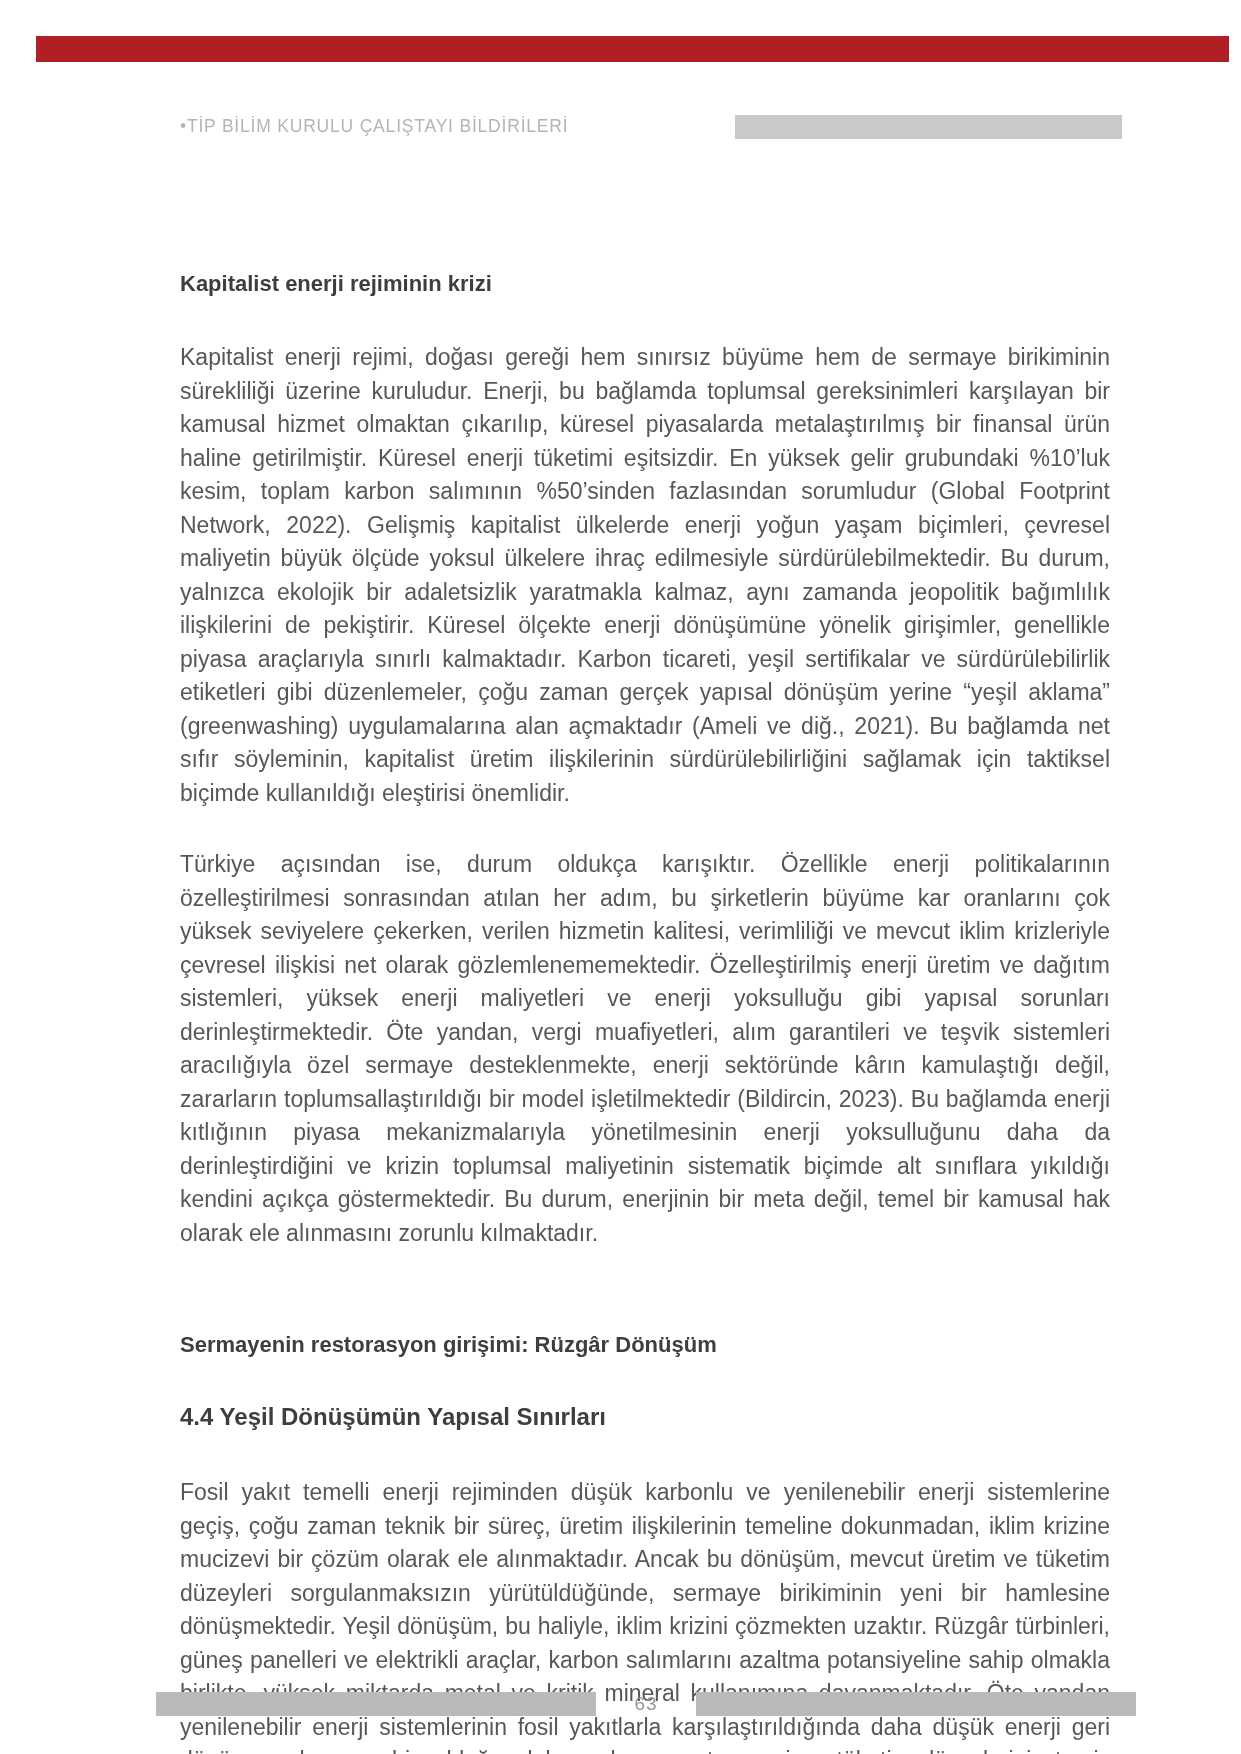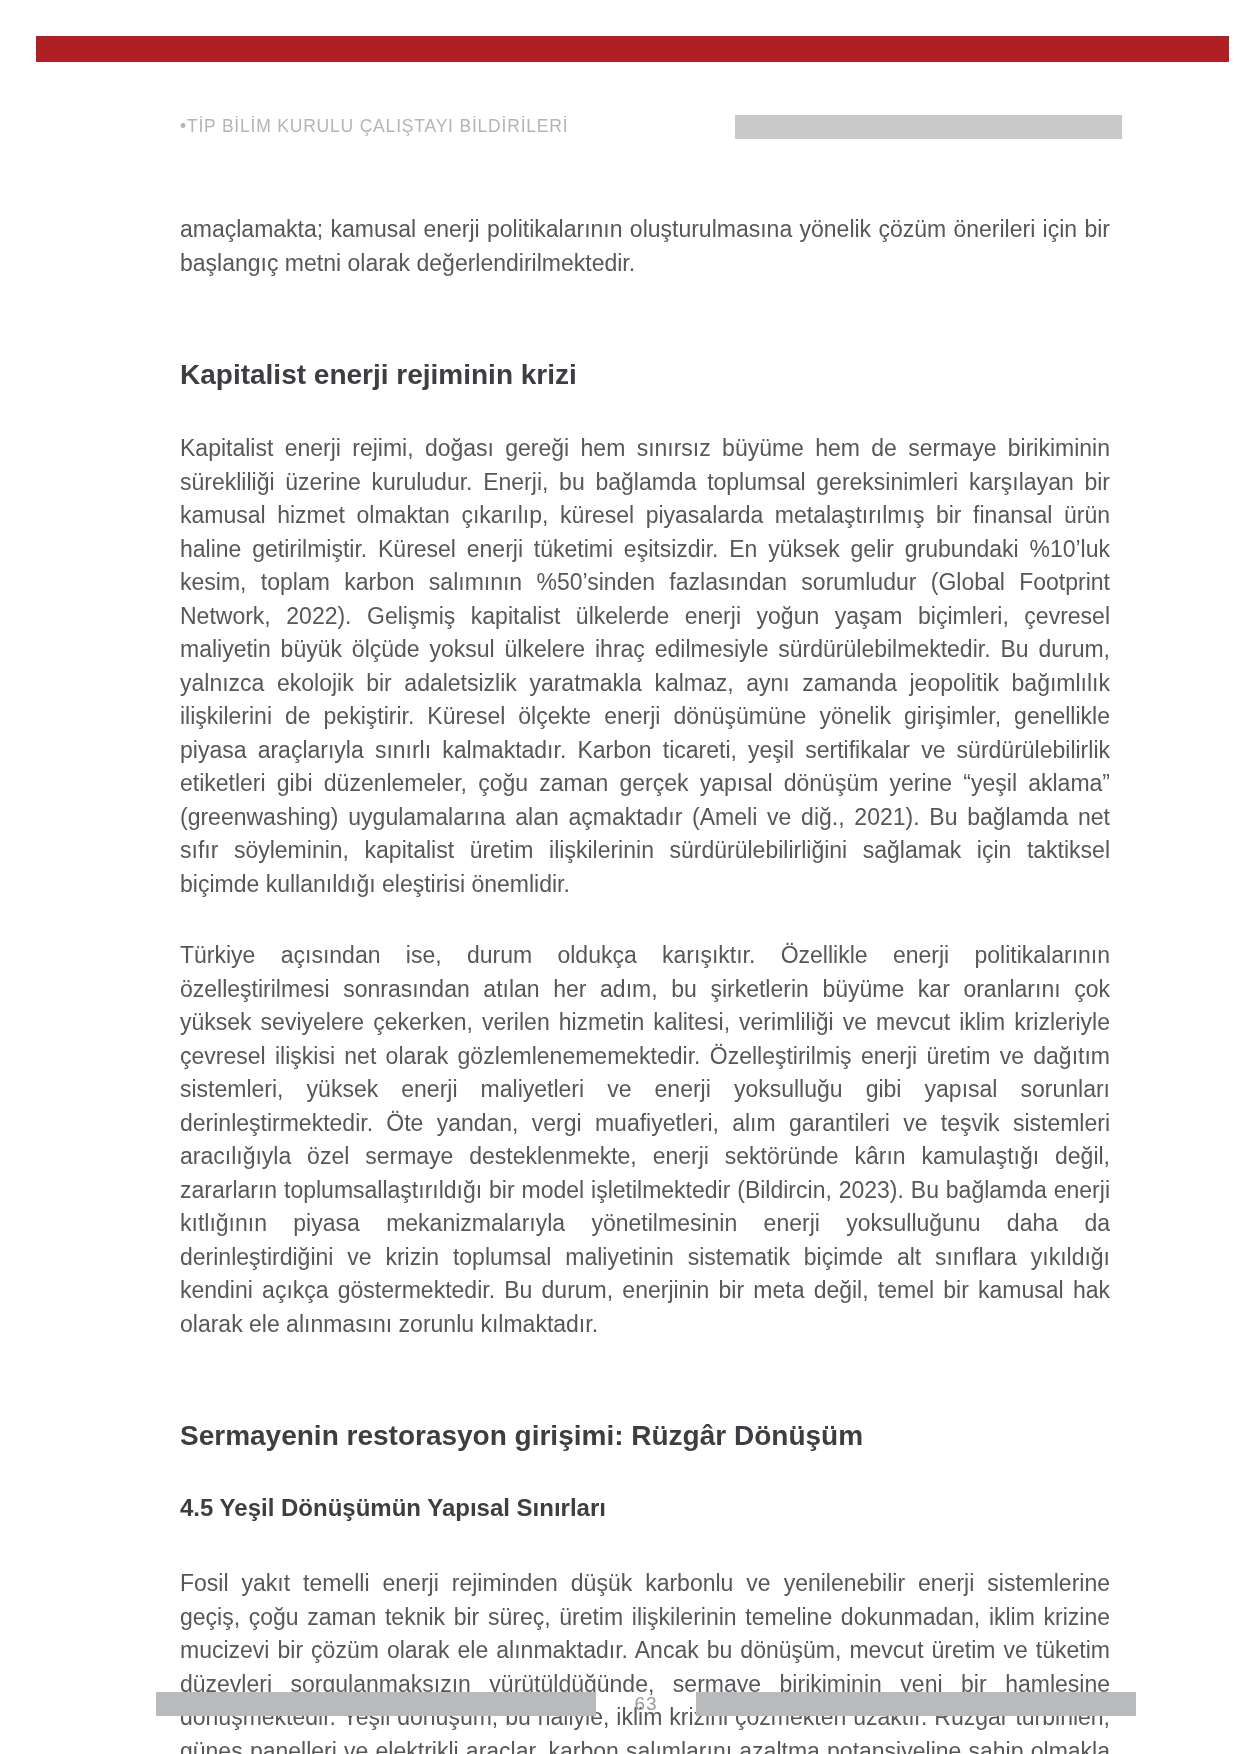--- a/index.html
+++ b/index.html
@@ -29,21 +29,21 @@
     margin:28px 119px 0 120px;
     color:#56575a;
   }
   .body-par {
     font-size:23px; line-height:33.5px;
     text-align:justify; color:#56575a;
     margin-bottom:14px;
   }
   .body-par:last-child { margin-bottom:0; }
   h2.section-heading {
-    font-size:28px; line-height:30px; font-weight:700;
+    font-size:22px; line-height:30px; font-weight:700;
     color:#3d3e41; margin:56px 0 18px 0;
     text-align:left;
   }
   h3.subsection-heading {
     font-size:24px; line-height:30px; font-weight:700;
     color:#3d3e41; margin:10px 0 20px 0;
     text-align:left;
   }
   .gap-lg { height:40px; }
   .page-footer {
@@ -63,31 +63,30 @@
 
   <div class="top-accent-bar"></div>
 
   <div class="running-header">
     <span class="running-title">•TİP BİLİM KURULU ÇALIŞTAYI BİLDİRİLERİ</span>
     <span class="header-rule"></span>
   </div>
 
   <div class="content">
 
-    <p class="body-par">amaçlamakta; kamusal enerji politikalarının oluşturulmasına yönelik çözüm önerileri için bir başlangıç metni olarak değerlendirilmektedir.</p>
 
     <h2 class="section-heading">Kapitalist enerji rejiminin krizi</h2>
 
     <p class="body-par">Kapitalist enerji rejimi, doğası gereği hem sınırsız büyüme hem de sermaye birikiminin sürekliliği üzerine kuruludur. Enerji, bu bağlamda toplumsal gereksinimleri karşılayan bir kamusal hizmet olmaktan çıkarılıp, küresel piyasalarda metalaştırılmış bir finansal ürün haline getirilmiştir. Küresel enerji tüketimi eşitsizdir. En yüksek gelir grubundaki %10’luk kesim, toplam karbon salımının %50’sinden fazlasından sorumludur (Global Footprint Network, 2022). Gelişmiş kapitalist ülkelerde enerji yoğun yaşam biçimleri, çevresel maliyetin büyük ölçüde yoksul ülkelere ihraç edilmesiyle sürdürülebilmektedir. Bu durum, yalnızca ekolojik bir adaletsizlik yaratmakla kalmaz, aynı zamanda jeopolitik bağımlılık ilişkilerini de pekiştirir. Küresel ölçekte enerji dönüşümüne yönelik girişimler, genellikle piyasa araçlarıyla sınırlı kalmaktadır. Karbon ticareti, yeşil sertifikalar ve sürdürülebilirlik etiketleri gibi düzenlemeler, çoğu zaman gerçek yapısal dönüşüm yerine “yeşil aklama” (greenwashing) uygulamalarına alan açmaktadır (Ameli ve diğ., 2021). Bu bağlamda net sıfır söyleminin, kapitalist üretim ilişkilerinin sürdürülebilirliğini sağlamak için taktiksel biçimde kullanıldığı eleştirisi önemlidir.</p>
 
     <p class="body-par">Türkiye açısından ise, durum oldukça karışıktır. Özellikle enerji politikalarının özelleştirilmesi sonrasından atılan her adım, bu şirketlerin büyüme kar oranlarını çok yüksek seviyelere çekerken, verilen hizmetin kalitesi, verimliliği ve mevcut iklim krizleriyle çevresel ilişkisi net olarak gözlemlenememektedir. Özelleştirilmiş enerji üretim ve dağıtım sistemleri, yüksek enerji maliyetleri ve enerji yoksulluğu gibi yapısal sorunları derinleştirmektedir.  Öte yandan, vergi muafiyetleri, alım garantileri ve teşvik sistemleri aracılığıyla özel sermaye desteklenmekte, enerji sektöründe kârın kamulaştığı değil, zararların toplumsallaştırıldığı bir model işletilmektedir (Bildircin, 2023). Bu bağlamda enerji kıtlığının piyasa mekanizmalarıyla yönetilmesinin enerji yoksulluğunu daha da derinleştirdiğini ve krizin toplumsal maliyetinin sistematik biçimde alt sınıflara yıkıldığı kendini açıkça göstermektedir. Bu durum, enerjinin bir meta değil, temel bir kamusal hak olarak ele alınmasını zorunlu kılmaktadır.</p>
 
     <h2 class="section-heading">Sermayenin restorasyon girişimi: Rüzgâr Dönüşüm</h2>
 
-    <h3 class="subsection-heading">4.5 Yeşil Dönüşümün Yapısal Sınırları</h3>
+    <h3 class="subsection-heading">4.4 Yeşil Dönüşümün Yapısal Sınırları</h3>
 
     <p class="body-par">Fosil yakıt temelli enerji rejiminden düşük karbonlu ve yenilenebilir enerji sistemlerine geçiş, çoğu zaman teknik bir süreç, üretim ilişkilerinin temeline dokunmadan, iklim krizine mucizevi bir çözüm olarak ele alınmaktadır. Ancak bu dönüşüm, mevcut üretim ve tüketim düzeyleri sorgulanmaksızın yürütüldüğünde, sermaye birikiminin yeni bir hamlesine dönüşmektedir. Yeşil dönüşüm, bu haliyle, iklim krizini çözmekten uzaktır. Rüzgâr türbinleri, güneş panelleri ve elektrikli araçlar, karbon salımlarını azaltma potansiyeline sahip olmakla birlikte, yüksek miktarda metal ve kritik mineral kullanımına dayanmaktadır. Öte yandan yenilenebilir enerji sistemlerinin fosil yakıtlarla karşılaştırıldığında daha düşük enerji geri dönüş oranlarına sahip olduğu; dolayısıyla mevcut sanayi ve tüketim düzeylerinin temiz enerjiyle aynen sürdürülmesinin fiziksel olarak mümkün olmayabileceği (Truel, 2020) göz önünde bulundurulmalıdır. Bu durum, enerji dönüşümünü ekolojik sınırlar açısından çelişkili bir sürece dönüştürmektedir.</p>
 
     <div class="gap-lg"></div>
 
     <h3 class="subsection-heading">3.2 Kritik Mineraller ve Nadir Toprak Elementleri</h3>
 
     <p class="body-par">Fosil yakıt temelli enerji rejiminden düşük karbonlu ve yenilenebilir enerji sistemlerine geçiş, yalnızca enerji teknolojilerinin değişimini değil, aynı zamanda madensel hammadde</p>
 
   </div>

